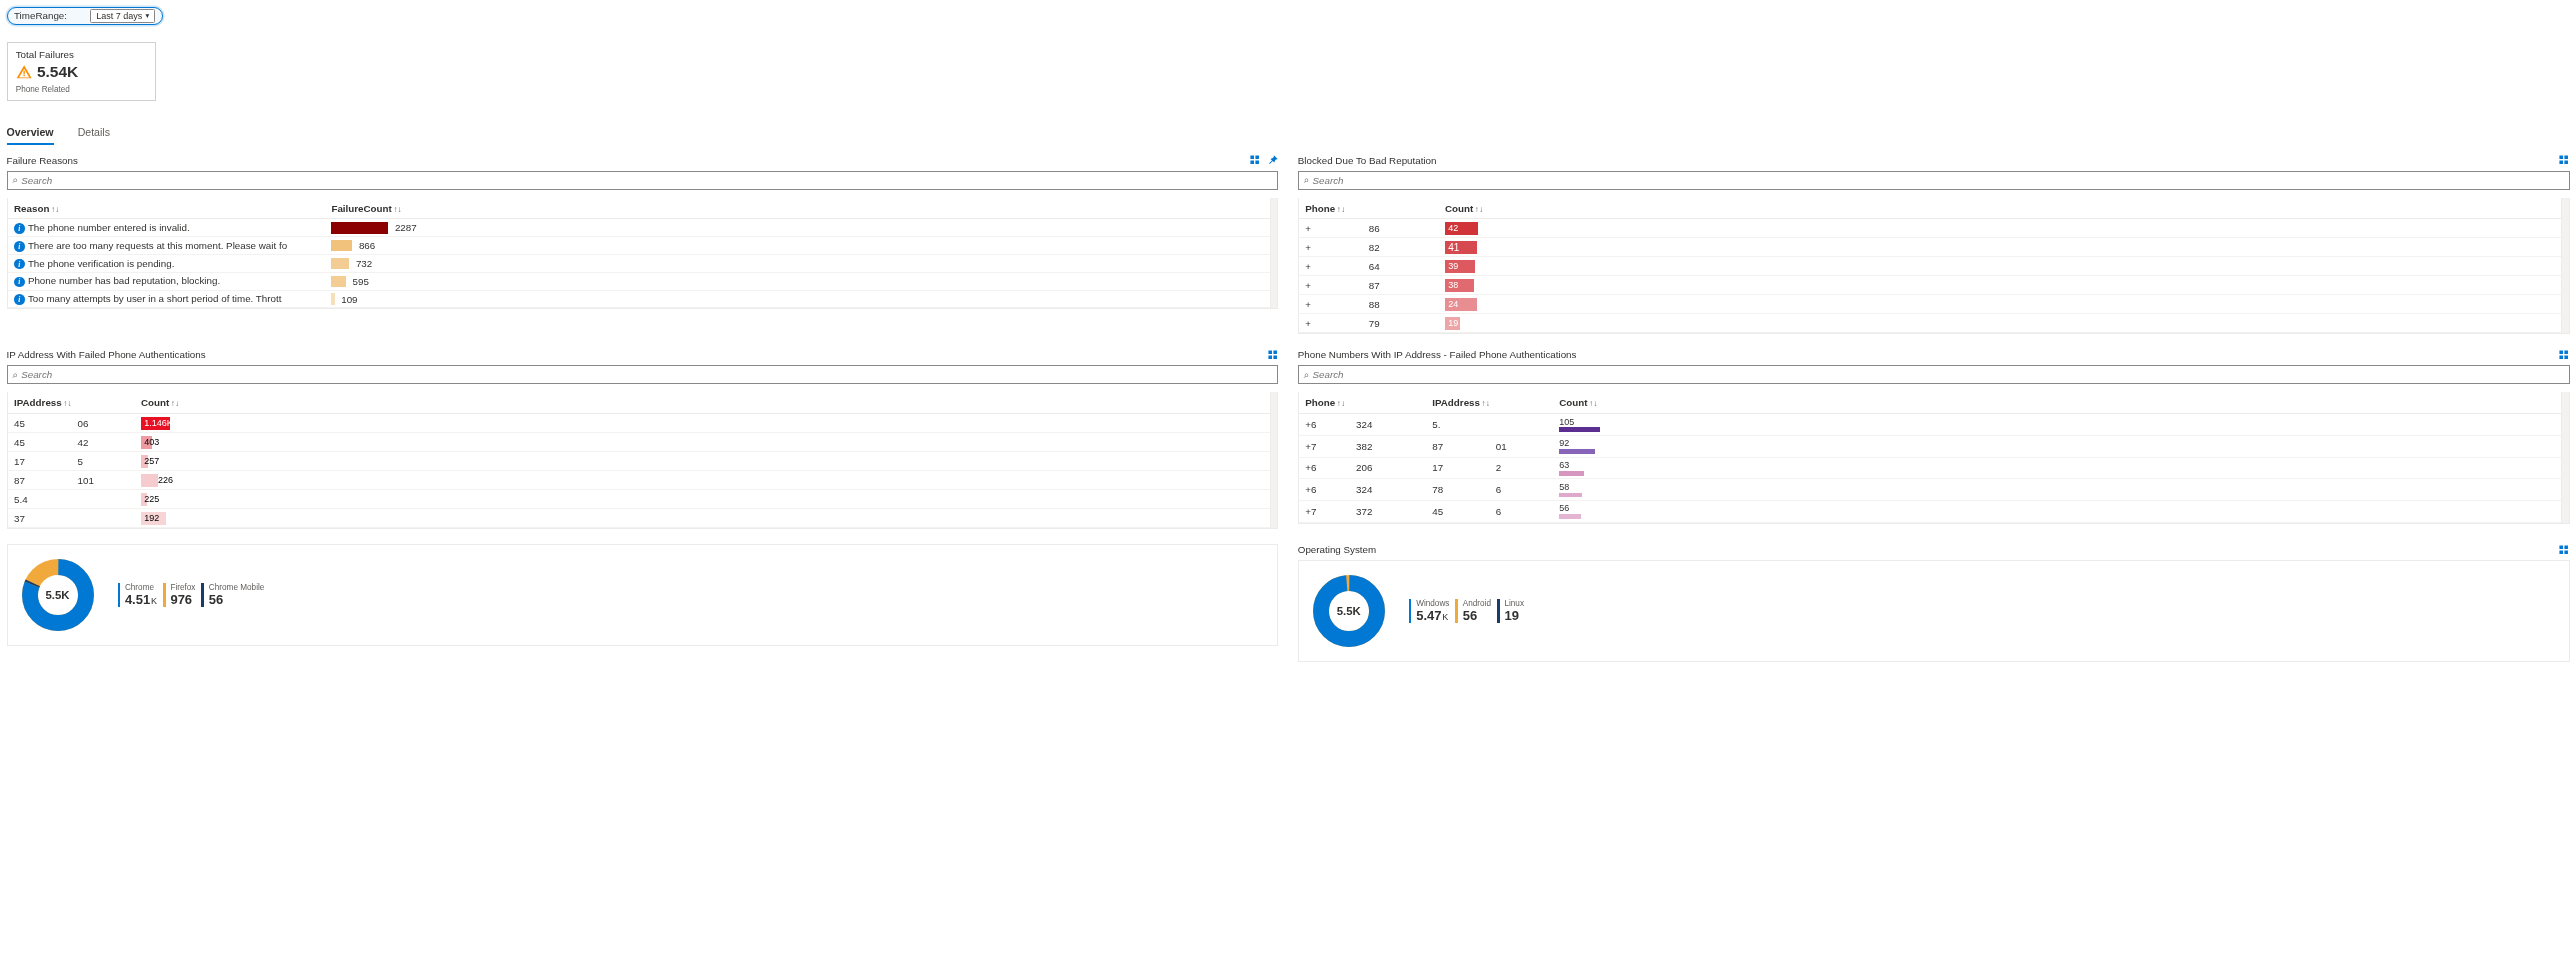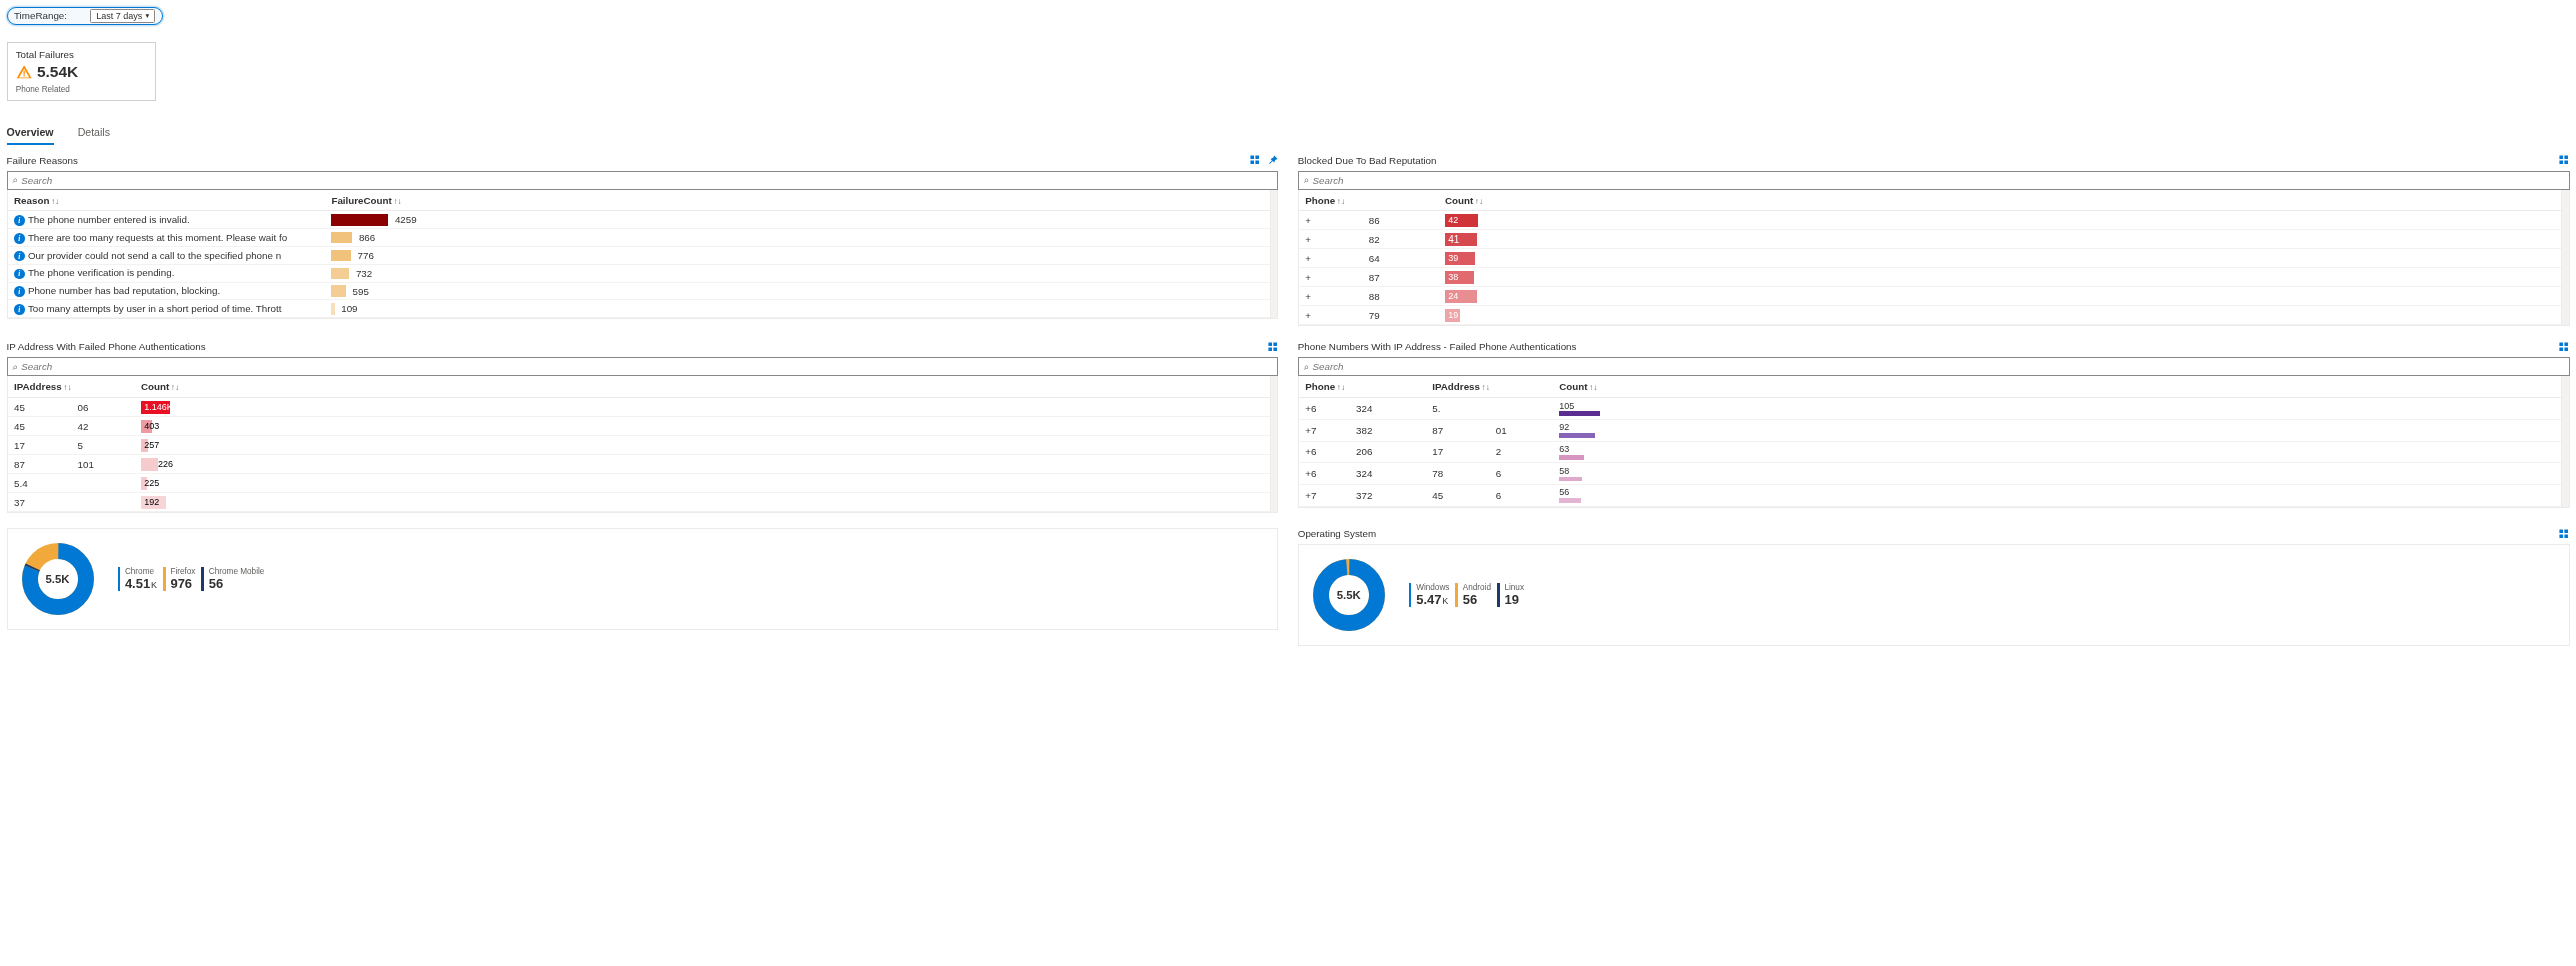--- a/index.html
+++ b/index.html
@@ -33,21 +33,21 @@
 .panel-title { font-size: 9.8px; color: #323130; }
 .panel-icons { display: flex; gap: 6.5px; color: #0078d4; font-size: 10.6px; }
 .panel-icons span { cursor: pointer; }
 
 
 .search-bar { display: flex; align-items: center; border: 0.8px solid #8a8886; border-top: 1.6px solid #8a8886; padding: 2.5px 4.9px; background: #fff; }
 .search-bar .sicon { color: #605e5c; margin-right: 3.3px; font-size: 9.8px; }
 .search-bar input { border: none; outline: none; flex: 1; font-size: 9.8px; font-style: italic; color: #605e5c; background: transparent; }
 
 
-.tbl-wrap { border-left: 0.8px solid #edebe9; border-right: 0.8px solid #edebe9; border-bottom: 0.8px solid #edebe9; position: relative; }
+.tbl-wrap { border-left: 0.8px solid #edebe9; border-right: 0.8px solid #edebe9; border-bottom: 0.8px solid #edebe9; position: relative; margin-top: 8px; }
 .tbl-wrap.scroll::after { content:''; position:absolute; right:0; top:0; bottom:0; width:6.5px; background:#f3f2f1; border-left:0.8px solid #edebe9; }
 .tbl-wrap.scroll .thumb { position:absolute; right:0.8px; width:4.9px; background:#c8c6c4; border-radius:2.5px; }
 table { width: 100%; border-collapse: collapse; table-layout: fixed; }
 th { text-align: left; padding: 4.9px 6.5px; font-weight: 600; font-size: 9.8px; border-bottom: 0.8px solid #edebe9; background:#fff; }
 td { padding: 2.5px 6.5px; font-size: 9.8px; border-bottom: 0.8px solid #f3f2f1; overflow: hidden; text-overflow: ellipsis; white-space: nowrap; vertical-align: middle; }
 .sort-ind { color: #605e5c; font-size: 8.2px; margin-left: 1.6px; }
 .info-ico { display:inline-flex; width:10.6px; height:10.6px; border-radius:50%; background:#0078d4; color:#fff; align-items:center; justify-content:center; font-size:7.4px; font-style:italic; font-family:serif; font-weight:bold; margin-right:3.3px; }
 
 
 .bar-cell { display:flex; align-items:center; gap:6.5px; }
@@ -139,39 +139,30 @@
         <th><span>Reason</span><span class="sort-ind">↑↓</span></th>
         <th><span>FailureCount</span><span class="sort-ind">↑↓</span></th>
       </tr>
           </thead>
       <tbody id="tb-failure">
             <tr>
               <td><span class="info-ico">i</span>The phone number entered is invalid.</td>
   <td>
                 <div class="bar-cell">
                   <div class="bar" style="width:57px;background:#8b0000"></div>
-                  <span>4259</span>
+                  <span>2287</span>
                 </div>
               </td>
             </tr>
             <tr>
               <td><span class="info-ico">i</span>There are too many requests at this moment. Please wait fo</td>
   <td>
                 <div class="bar-cell">
                   <div class="bar" style="width:21px;background:#f0c27b"></div>
                   <span>866</span>
-                </div>
-              </td>
-            </tr>
-            <tr>
-              <td><span class="info-ico">i</span>Our provider could not send a call to the specified phone n</td>
-  <td>
-                <div class="bar-cell">
-                  <div class="bar" style="width:19.6px;background:#f0c27b"></div>
-                  <span>776</span>
                 </div>
               </td>
             </tr>
             <tr>
               <td><span class="info-ico">i</span>The phone verification is pending.</td>
   <td>
                 <div class="bar-cell">
                   <div class="bar" style="width:18px;background:#f3cd94"></div>
                   <span>732</span>
                 </div>

